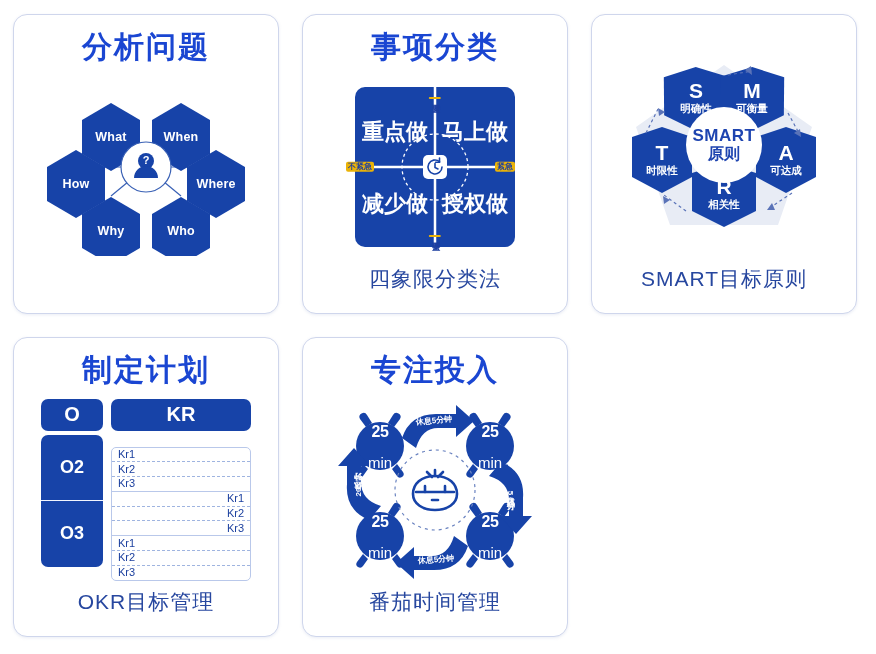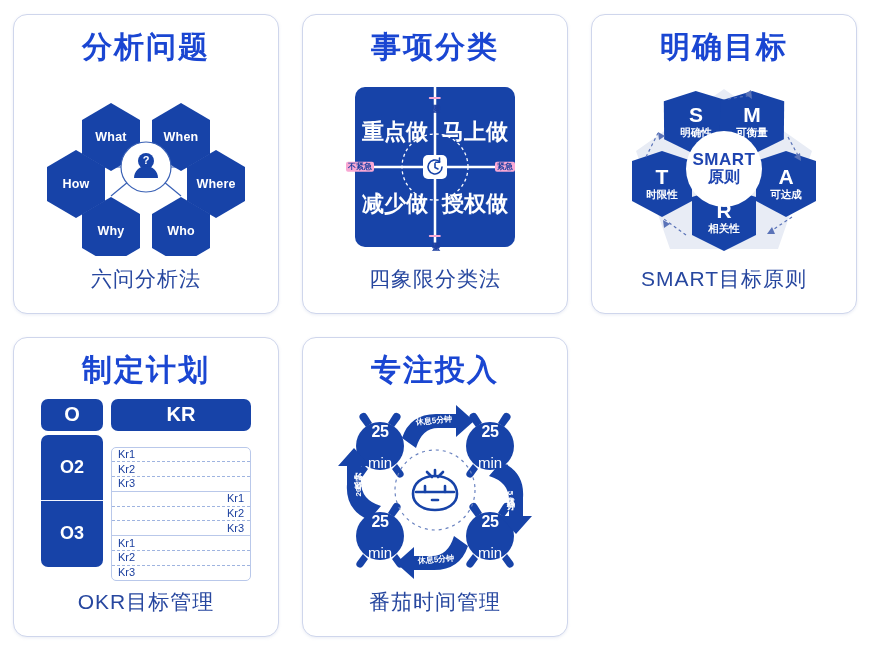--- a/index.html
+++ b/index.html
@@ -64,21 +64,21 @@
   }
 
   
   .quad{position:relative;width:176px;height:162px;}
   .quad svg{position:absolute;inset:0;}
   .qlabel{
     position:absolute;color:#fff;font-size:22px;font-weight:bold;
     transform:translate(-50%,-50%);white-space:nowrap;
   }
   .axlabel{
-    position:absolute;background:#f9a8d4;color:#1d3fa0;
+    position:absolute;background:#eab308;color:#1d3fa0;
     font-size:8px;font-weight:bold;
     padding:1px 2px;border-radius:2px;white-space:nowrap;
     transform:translate(-50%,-50%);
     line-height:1.05;
   }
   .axlabel.vert{writing-mode:vertical-rl;letter-spacing:0px;}
 
   
   .appicon{
     width:155px;height:155px;border-radius:36px;background:#fff;
@@ -187,21 +187,20 @@
           <text x="107" y="86" text-anchor="middle" font-size="11" font-weight="bold" fill="#ffffff" font-family="Liberation Sans, sans-serif">?</text>
         </svg>
         <span class="hexlabel" style="left:72px;top:59px">What</span>
         <span class="hexlabel" style="left:142px;top:59px">When</span>
         <span class="hexlabel" style="left:37px;top:106px">How</span>
         <span class="hexlabel" style="left:177px;top:106px">Where</span>
         <span class="hexlabel" style="left:72px;top:153px">Why</span>
         <span class="hexlabel" style="left:142px;top:153px">Who</span>
       </div>
     </div>
-    <div class="card-caption">六问分析法</div>
   </div>
 
   <div class="card">
     <div class="card-title">事项分类</div>
     <div class="art">
       <div class="quad">
         <svg viewBox="0 0 176 162" width="176" height="162">
           <rect x="8" y="1" width="160" height="160" rx="10" fill="#1743a8"></rect>
           <line x1="88" y1="1" x2="88" y2="161" stroke="#ffffff" stroke-width="2.5"></line>
           <line x1="0" y1="81" x2="176" y2="81" stroke="#ffffff" stroke-width="2.5"></line>
@@ -221,21 +220,20 @@
         <span class="axlabel vert" style="left:88px;top:150px">不重要</span>
         <span class="axlabel" style="left:13px;top:81px">不紧急</span>
         <span class="axlabel" style="left:158px;top:81px">紧急</span>
       </div>
     </div>
     <div class="card-caption">四象限分类法</div>
   </div>
 
 
   <div class="card">
-    <div class="card-title">明确目标</div>
     <div class="art">
       <div class="smart">
         <svg viewBox="0 0 200 180" width="200" height="180">
           <polygon points="100,12 188,74 154,172 46,172 12,74" fill="#e8ecf5"></polygon>
           <g fill="#1743a8">
             <polygon points="72,14 104,24 104,62 72,78 40,62 40,24" transform="rotate(-0.5 72 46)"></polygon>
             <polygon points="128,14 160,24 160,62 128,78 96,62 96,24" transform="rotate(0.5 128 46)"></polygon>
             <polygon points="38,74 68,84 68,124 38,140 8,124 8,84"></polygon>
             <polygon points="162,74 192,84 192,124 162,140 132,124 132,84"></polygon>
             <polygon points="100,110 132,120 132,158 100,174 68,158 68,120"></polygon>

